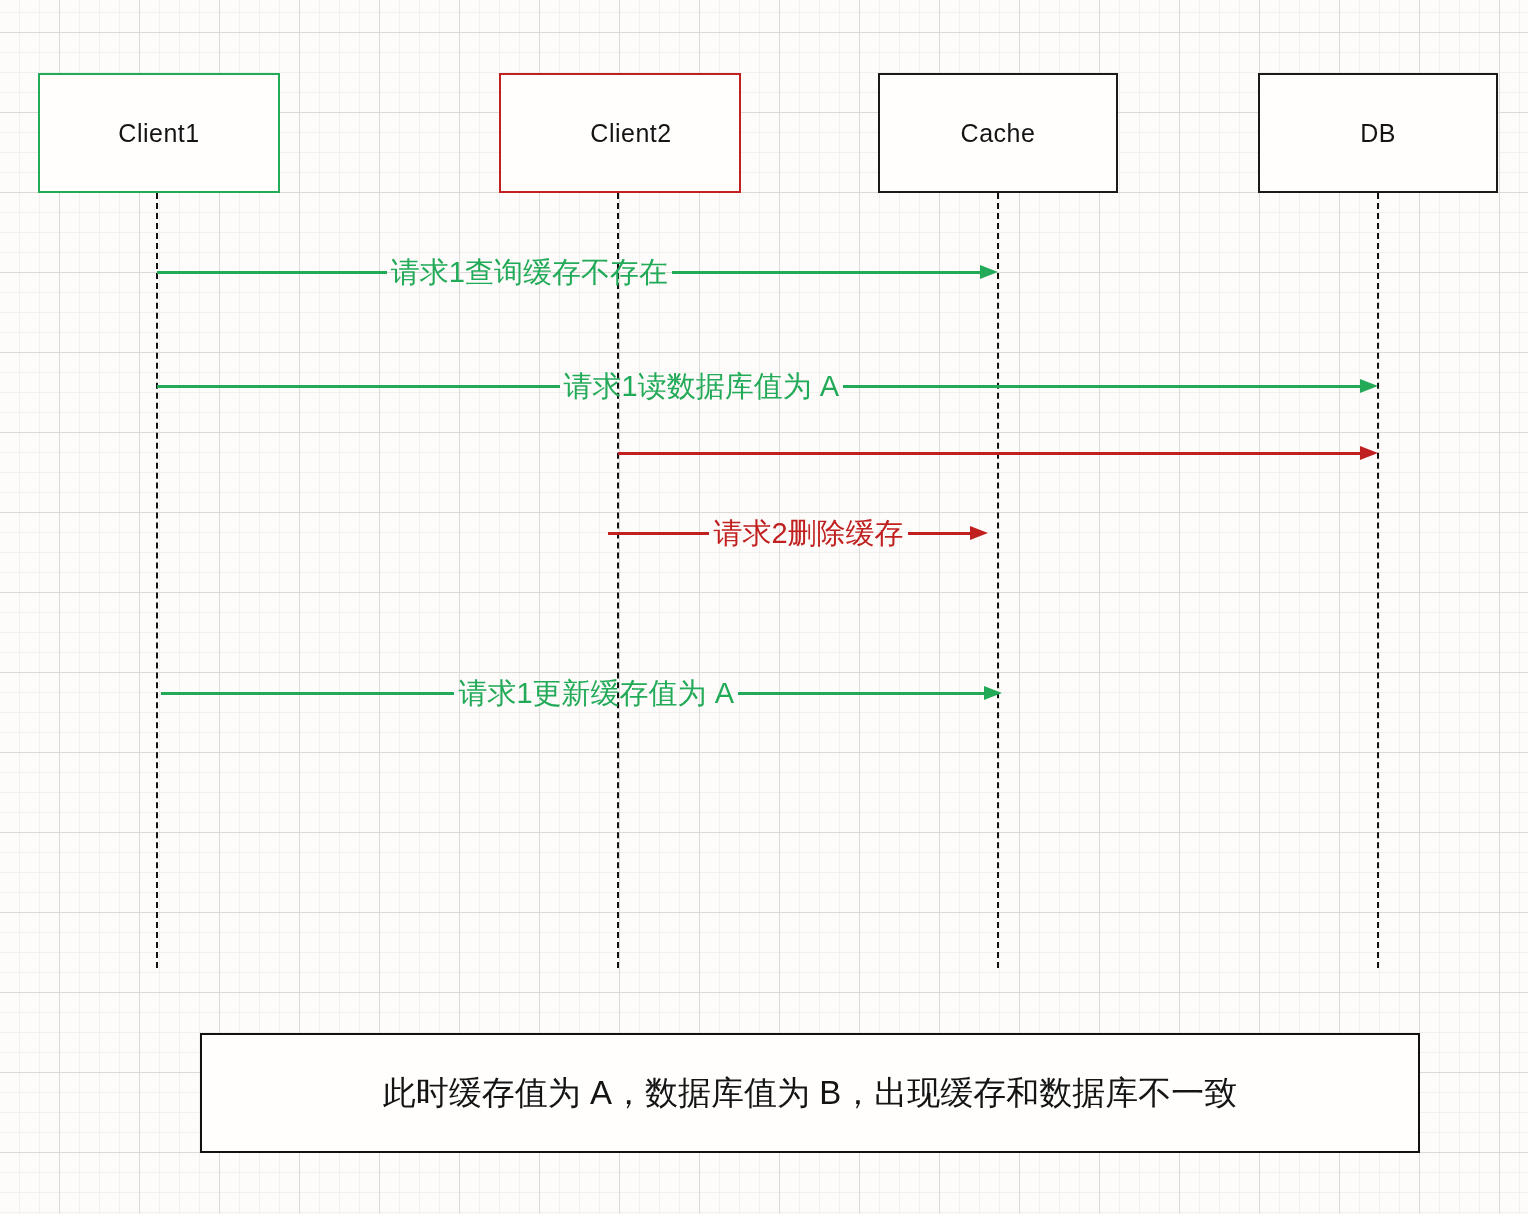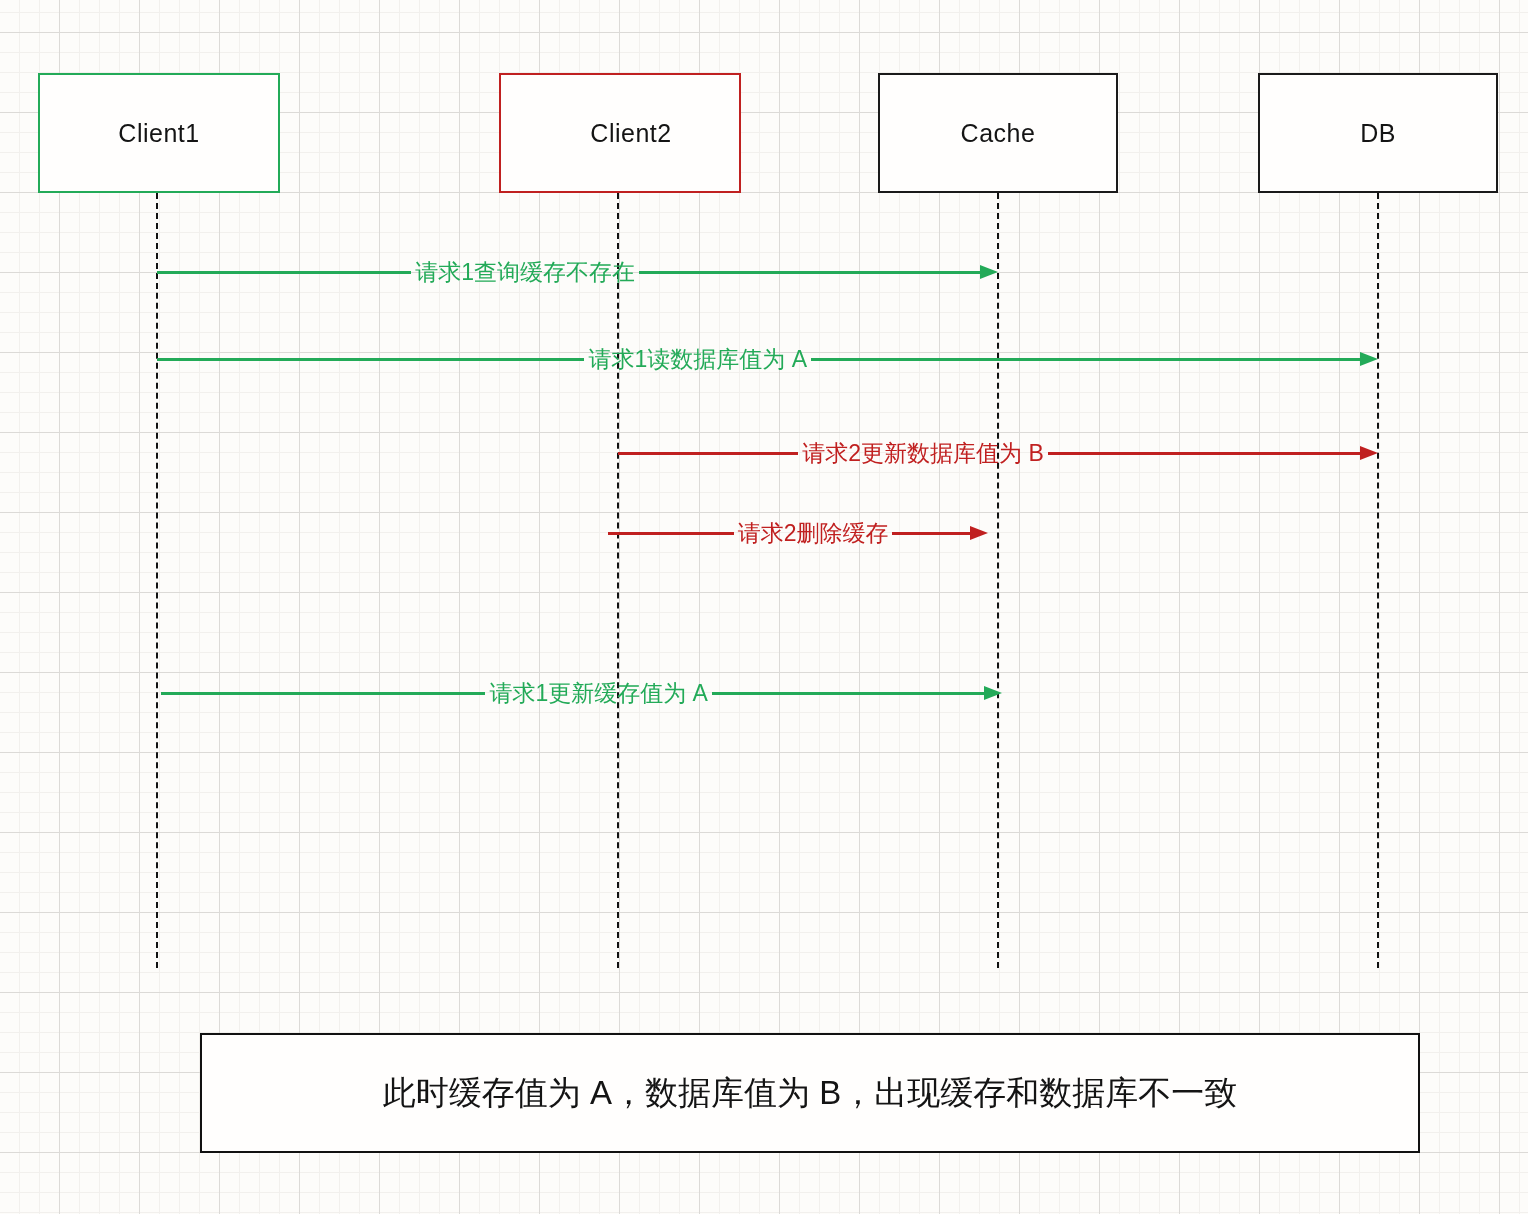--- a/index.html
+++ b/index.html
@@ -65,38 +65,38 @@
     height: 36px;
     display: flex;
     align-items: center;
     white-space: nowrap;
   }
   .msg .line {
     height: 3px;
     background-color: currentColor;
   }
   .msg .label {
-    font-size: 23px;
+    font-size: 29px;
     padding: 0 4px;
     line-height: 36px;
   }
   .msg .head {
     width: 0;
     height: 0;
     border-top: 7px solid transparent;
     border-bottom: 7px solid transparent;
     border-left: 18px solid currentColor;
     margin-left: -1px;
   }
   .green { color: #23aa58; }
   .red   { color: #c02020; }
 
   .m1 { left: 157px; top: 254px; width: 841px;  }
   .m1 .line.l { flex-grow: 238; } .m1 .line.r { flex-grow: 320; }
-  .m2 { left: 157px; top: 341px; width: 1221px; align-items: center; }
+  .m2 { left: 157px; top: 368px; width: 1221px; align-items: center; }
   .m2 .line.l { flex-grow: 408; } .m2 .line.r { flex-grow: 525; }
   .m3 { left: 618px; top: 435px; width: 760px;  }
   .m3 .line.l { flex-grow: 160; } .m3 .line.r { flex-grow: 278; }
   .m4 { left: 608px; top: 515px; width: 380px;  }
   .m4 .line.l { flex-grow: 112; } .m4 .line.r { flex-grow: 70; }
   .m5 { left: 161px; top: 675px; width: 841px;  }
   .m5 .line.l { flex-grow: 297; } .m5 .line.r { flex-grow: 250; }
 
   
   .note {
@@ -147,21 +147,20 @@
 
   <div class="msg m2 green">
     <div class="line l"></div>
     <div class="label">请求1读数据库值为 A</div>
     <div class="line r"></div>
     <div class="head"></div>
   </div>
 
   <div class="msg m3 red">
     <div class="line l"></div>
-    <div class="label">请求2更新数据库值为 B</div>
     <div class="line r"></div>
     <div class="head"></div>
   </div>
 
   <div class="msg m4 red">
     <div class="line l"></div>
     <div class="label">请求2删除缓存</div>
     <div class="line r"></div>
     <div class="head"></div>
   </div>

